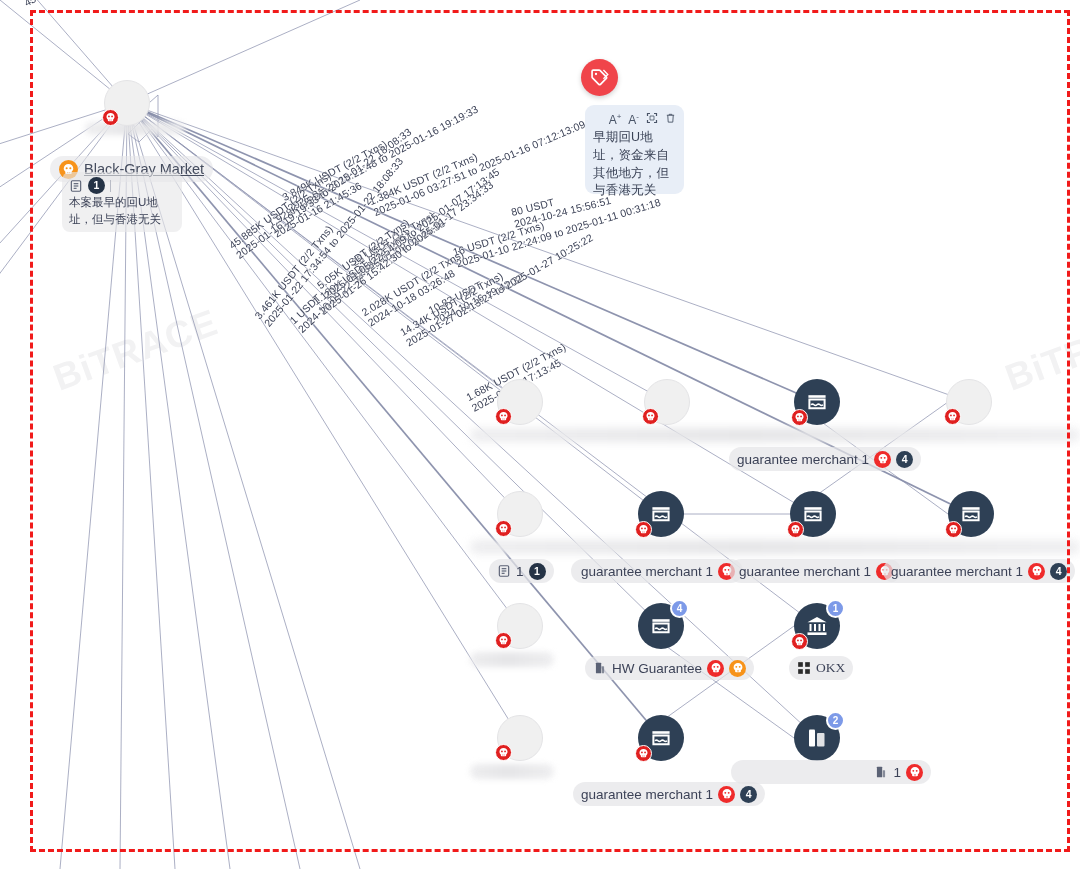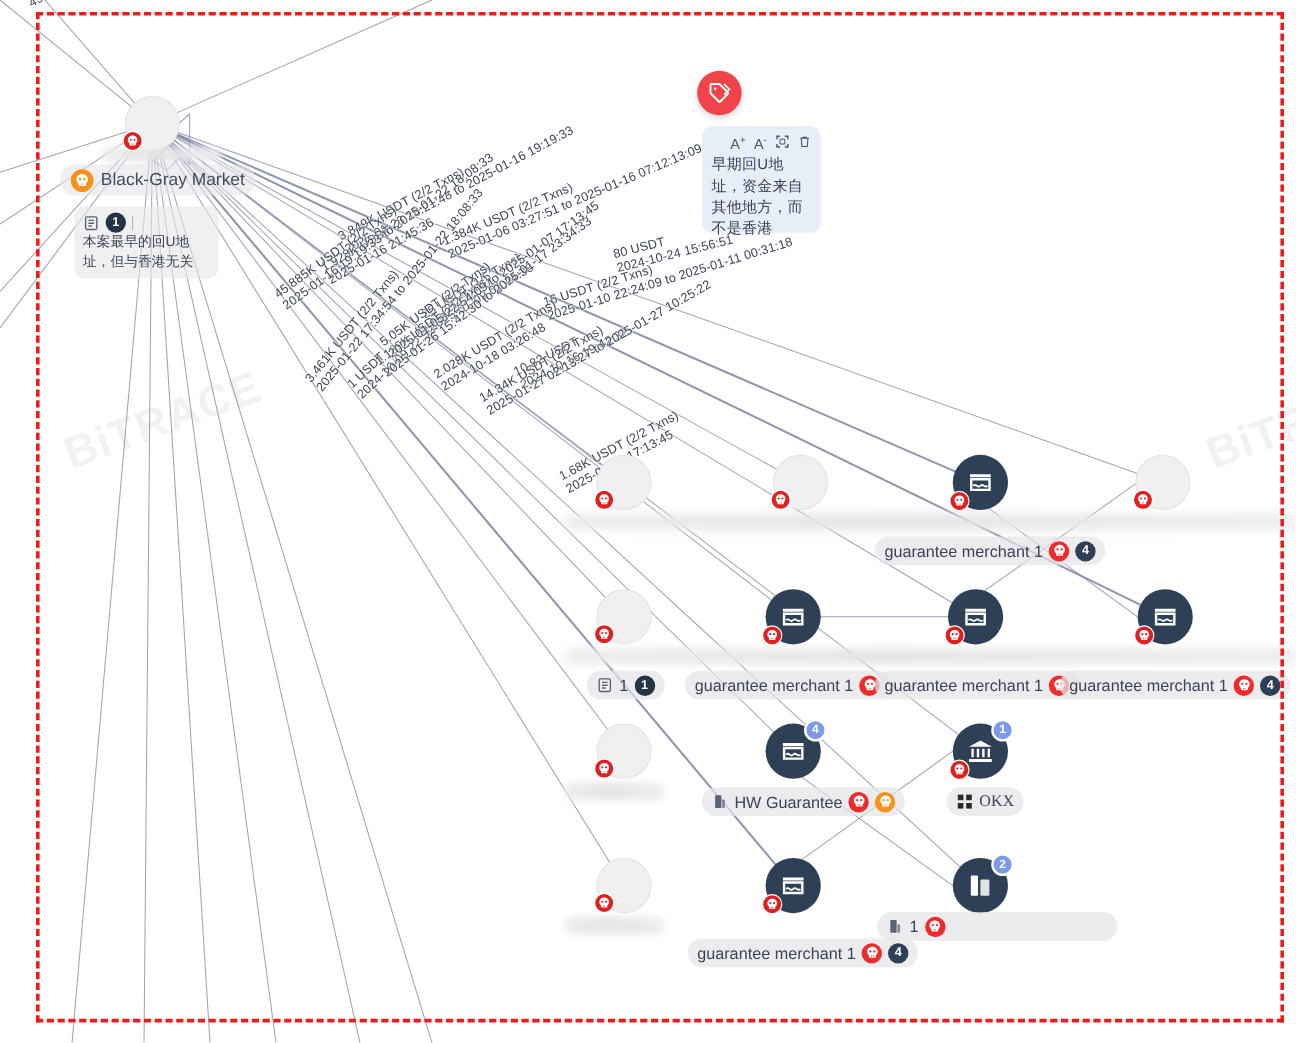--- a/index.html
+++ b/index.html
@@ -51,21 +51,21 @@
   .cnt-badge{
     position:absolute;right:-5px;top:-4px;min-width:19px;height:19px;border-radius:50%;
     background:#7d9ae8;border:2px solid #fff;box-sizing:border-box;color:#fff;
     font-size:10px;display:flex;align-items:center;justify-content:center;font-weight:600;
   }
 
   
   .nlabel{
     position:absolute;height:24px;border-radius:12px;background:rgba(229,229,231,.72);
     display:flex;align-items:center;gap:5px;padding:0 8px;box-sizing:border-box;
-    font-size:13.5px;color:#3c4257;white-space:nowrap;
+    font-size:13.5px;color:#3c4257;white-space:nowrap;justify-content:flex-end;
   }
   .chip-skull{
     width:17px;height:17px;border-radius:50%;background:#ef2b2b;flex:0 0 auto;
     display:flex;align-items:center;justify-content:center;
   }
   .chip-skull svg{width:12px;height:12px;}
   .chip-skull.orange{background:#f7931a;}
   .chip-num{
     width:17px;height:17px;border-radius:50%;background:#2e4055;color:#fff;flex:0 0 auto;
     font-size:10.5px;display:flex;align-items:center;justify-content:center;font-weight:600;
@@ -77,23 +77,23 @@
   
   .blur-bar{
     position:absolute;border-radius:9px;
     background:linear-gradient(90deg,#ececee,#e3e3e5 45%,#ededef);
     filter:blur(3.2px);opacity:.92;
   }
   .blur-bar.wide{filter:blur(4px);}
 
   
   .bgm{
-    position:absolute;left:50px;top:137px;height:26px;border-radius:13px;
+    position:absolute;left:50px;top:156px;height:26px;border-radius:13px;
     background:rgba(228,228,231,.6);display:flex;align-items:center;gap:6px;
-    padding:0 9px;font-size:14.5px;color:#454c5e;white-space:nowrap;
+    padding:0 9px;font-size:14.5px;color:#454c5e;white-space:nowrap;text-decoration:underline;
   }
   .bgm .chip-skull{width:19px;height:19px;background:#f7931a;}
   .bgm .chip-skull svg{width:13px;height:13px;}
 
   .note-tag{
     position:absolute;left:62px;top:172px;width:120px;border-radius:8px;
     background:rgba(230,230,233,.62);padding:5px 7px;box-sizing:border-box;
     font-size:11.5px;color:#3c4257;line-height:1.45;
   }
   .note-tag .hdr{display:flex;align-items:center;gap:5px;}
@@ -536,19 +536,19 @@
           <path d="M3 8V3h5M21 8V3h-5M3 16v5h5M21 16v5h-5"></path>
             <path d="M8 8h8v8H8z" stroke-width="1.6"></path>
         </svg>
       </span>
       <span class="t">
         <svg width="11" height="12" viewBox="0 0 24 24" fill="none" stroke="#4a5568" stroke-width="2">
           <path d="M4 6h16M9 6V4h6v2M6 6l1 15h10l1-15"></path>
         </svg>
       </span>
     </div>
-    <div class="note-text">早期回U地址，资金来自其他地方，而不是香港</div>
+    <div class="note-text">早期回U地址，资金来自其他地方，但与香港无关</div>
   </div>
 
   <div class="corner-txt">45</div>
 
   <div class="sel-frame"></div>
 </div>
 
 </body></html>

